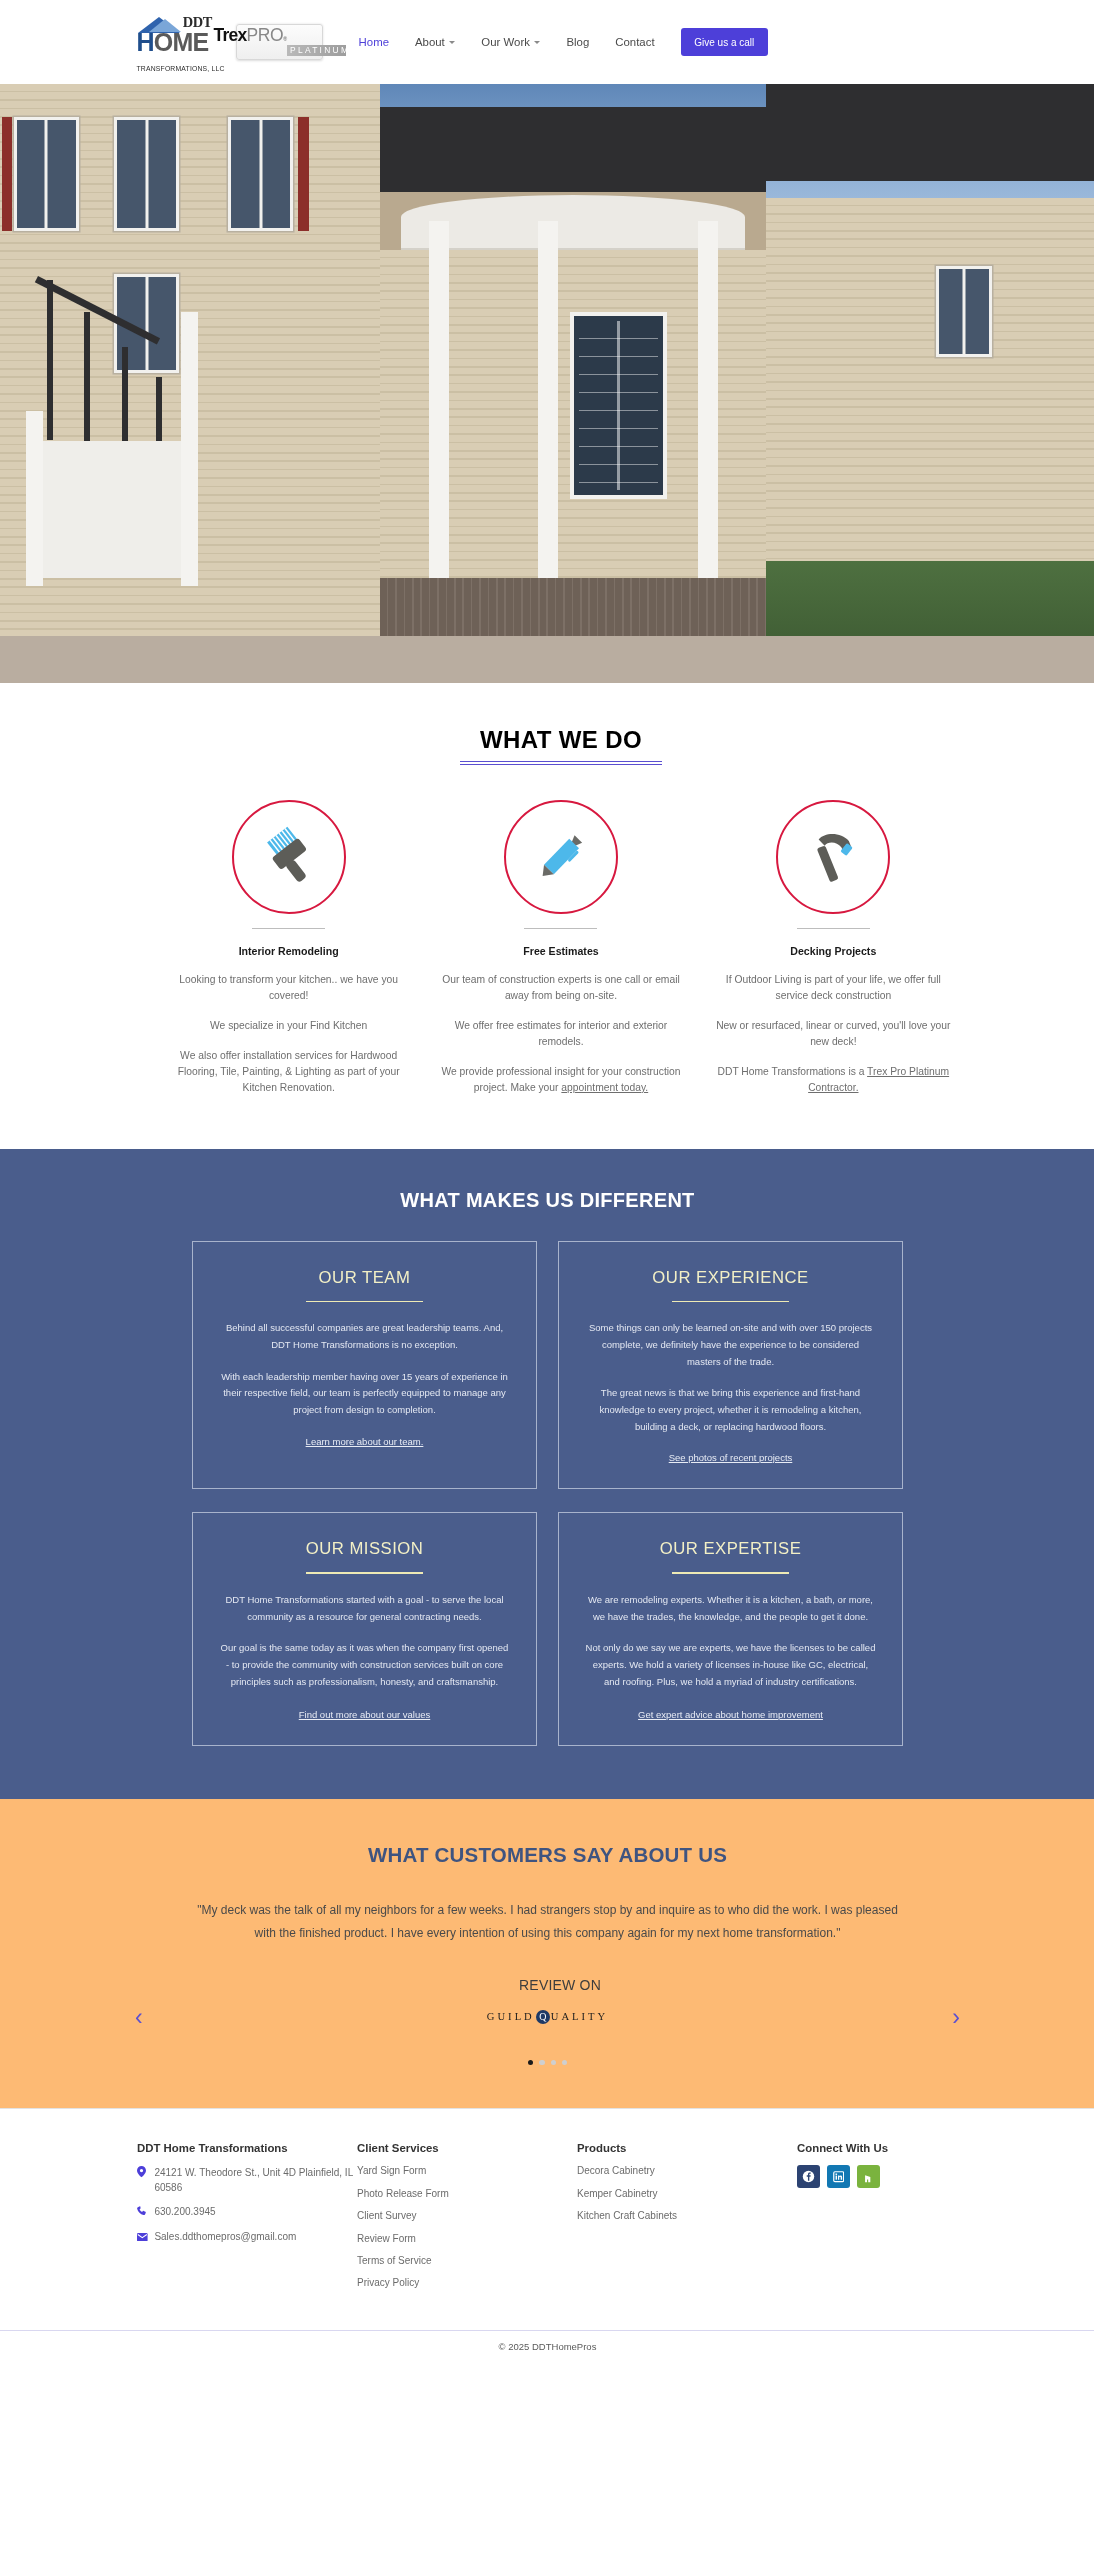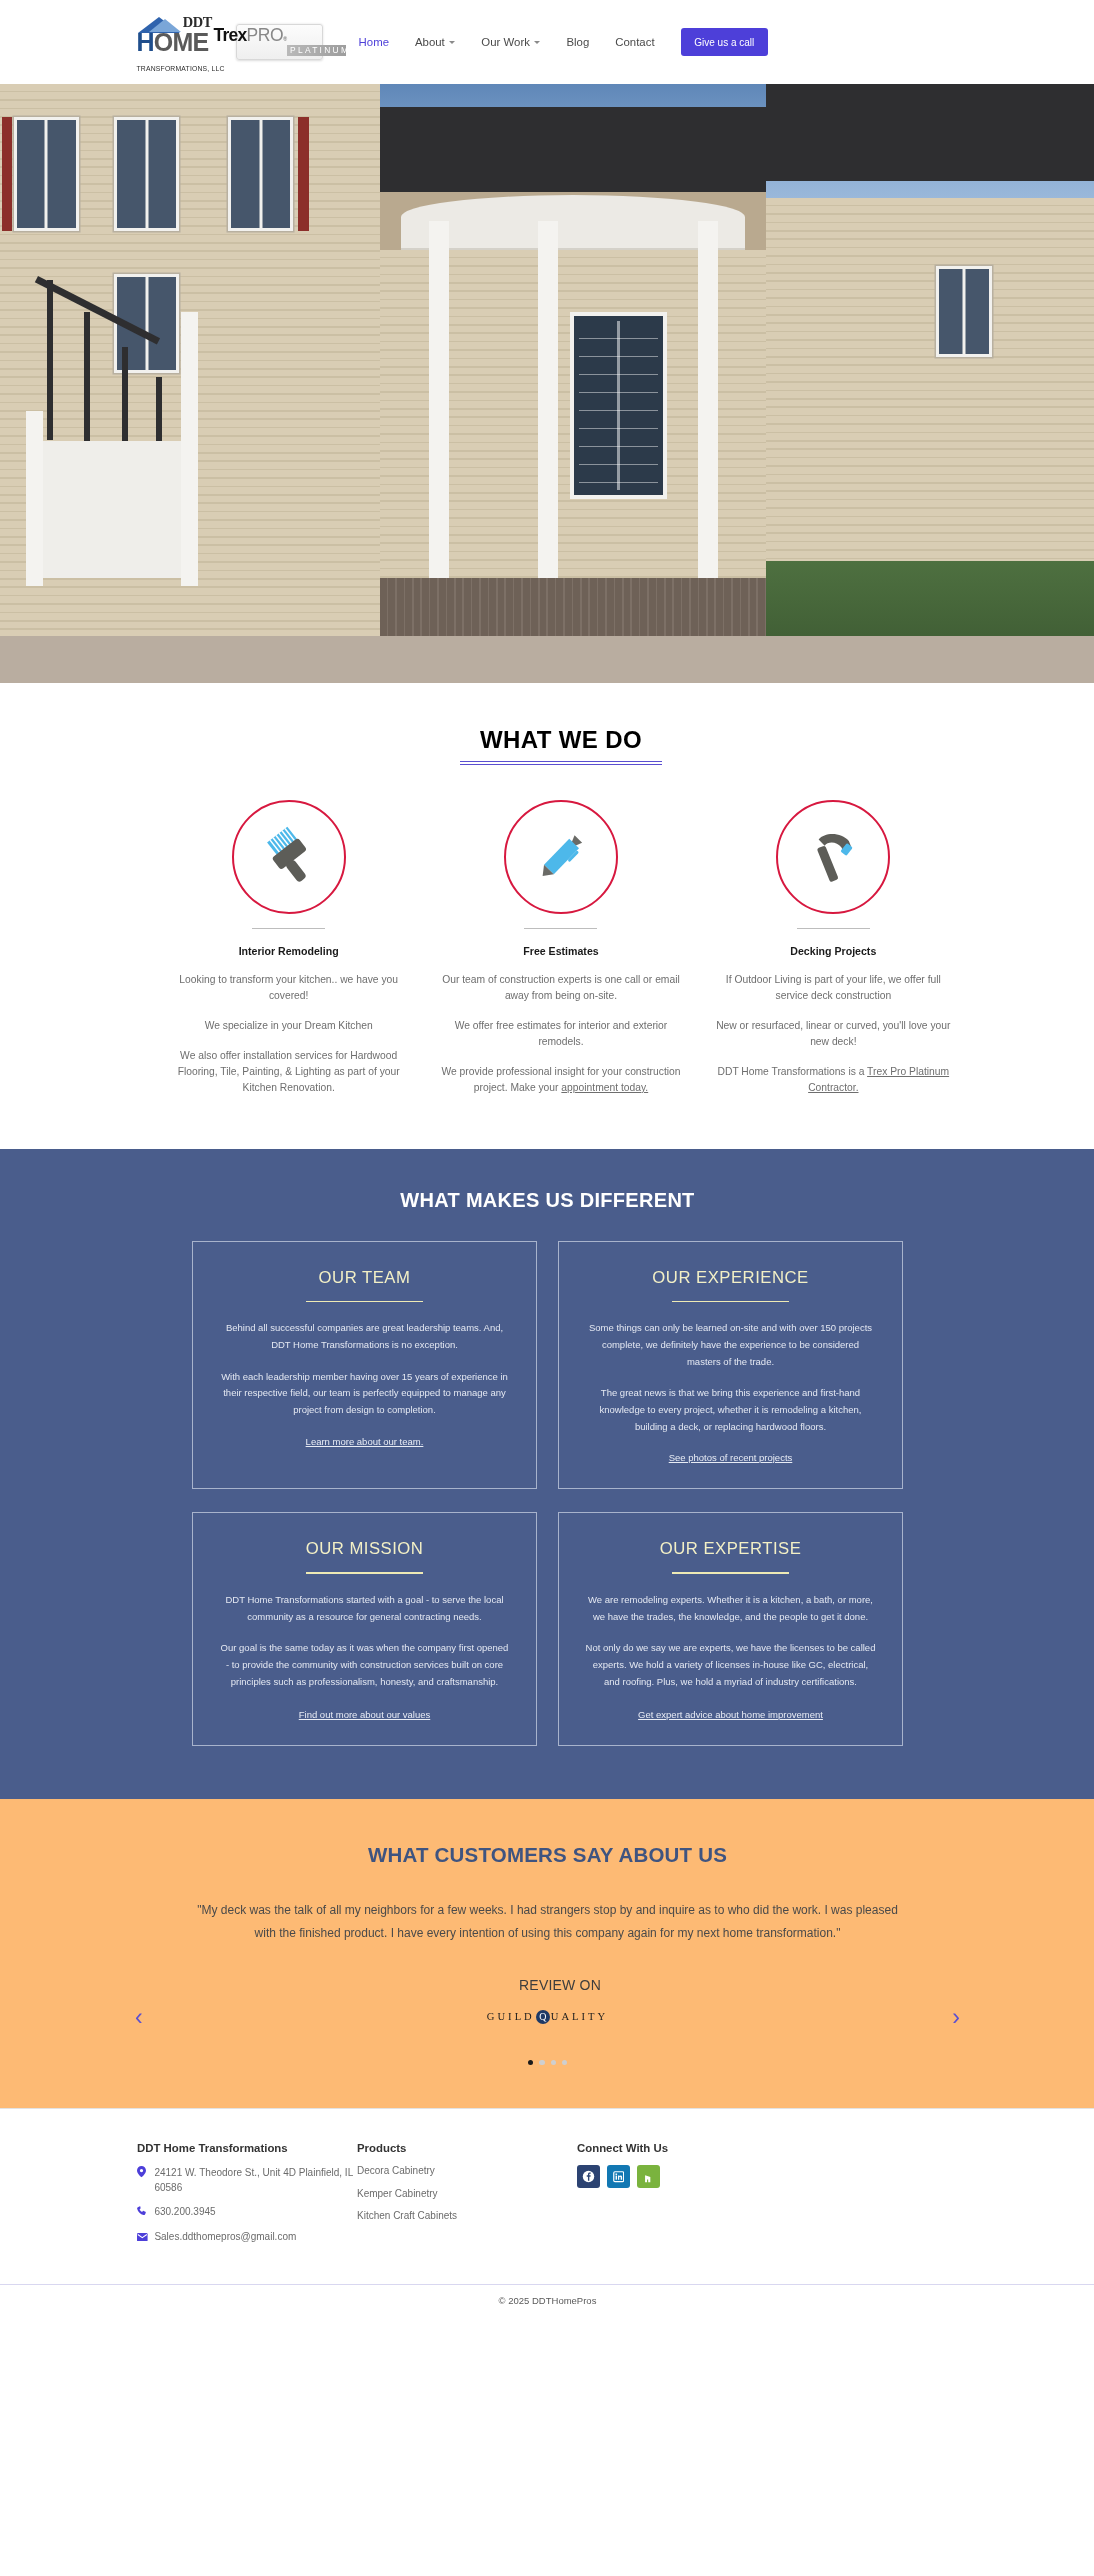--- a/index.html
+++ b/index.html
@@ -514,21 +514,21 @@
                 <line x1="60" y1="8" x2="60" y2="30"></line>
             </g>
             <rect x="22" y="28" width="44" height="20" rx="4" fill="#5d5d58"></rect>
             <rect x="30" y="46" width="14" height="30" rx="5" fill="#5d5d58"></rect>
           </g>
         </svg>
       </div>
       <div class="svc-sep"></div>
       <div class="svc-name">Interior Remodeling</div>
       <p>Looking to transform your kitchen.. we have you covered!</p>
-      <p>We specialize in your Dream Kitchen</p>
+      <p>We specialize in your Find Kitchen</p>
       <p>We also offer installation services for Hardwood Flooring, Tile, Painting, &amp; Lighting as part of your Kitchen Renovation.</p>
     </div>
 
     <div class="svc">
       <div class="svc-icon-wrap">
         <svg width="62" height="62" viewBox="0 0 82 82">
           <g transform="rotate(44 41 41)">
             <path d="M34 8 L48 8 L44 18 L38 18 Z" fill="#6a6a66"></path>
             <rect x="32" y="16" width="18" height="48" fill="#4db8ea"></rect>
             <rect x="50" y="20" width="4" height="18" rx="2" fill="#4db8ea"></rect>
@@ -652,20 +652,29 @@
         <span class="fico">
           <svg width="10.6" height="8.4" viewBox="0 0 14 11">
               <rect width="14" height="11" rx="1.5" fill="#4d3fd9"></rect>
               <path d="M1 2l6 4 6-4" stroke="#fff" stroke-width="1.4" fill="none"></path>
             </svg>
         </span>
         <span>Sales.ddthomepros@gmail.com</span>
       </div>
     </div>
 
+    <div class="fcol c2">
+      <h4>Client Services</h4>
+      <a href="#" class="flink">Yard Sign Form</a>
+      <a href="#" class="flink">Photo Release Form</a>
+      <a href="#" class="flink">Client Survey</a>
+      <a href="#" class="flink">Review Form</a>
+      <a href="#" class="flink">Terms of Service</a>
+      <a href="#" class="flink">Privacy Policy</a>
+    </div>
 
     <div class="fcol c3">
       <h4>Products</h4>
       <a href="#" class="flink">Decora Cabinetry</a>
       <a href="#" class="flink">Kemper Cabinetry</a>
       <a href="#" class="flink">Kitchen Craft Cabinets</a>
     </div>
 
     <div class="fcol c4">
       <h4>Connect With Us</h4>

